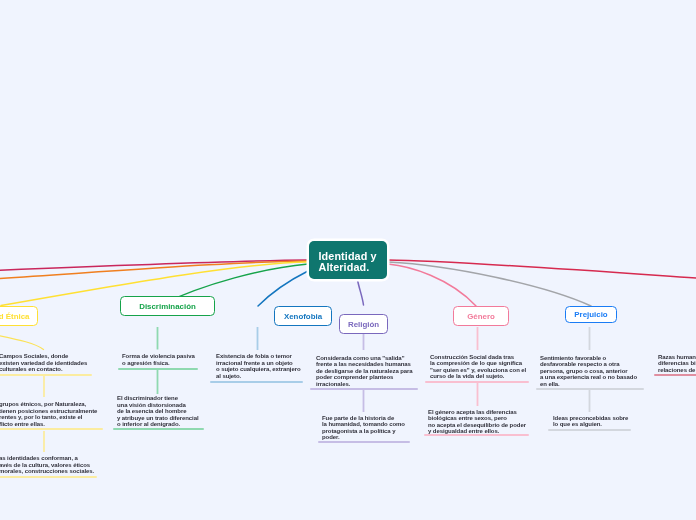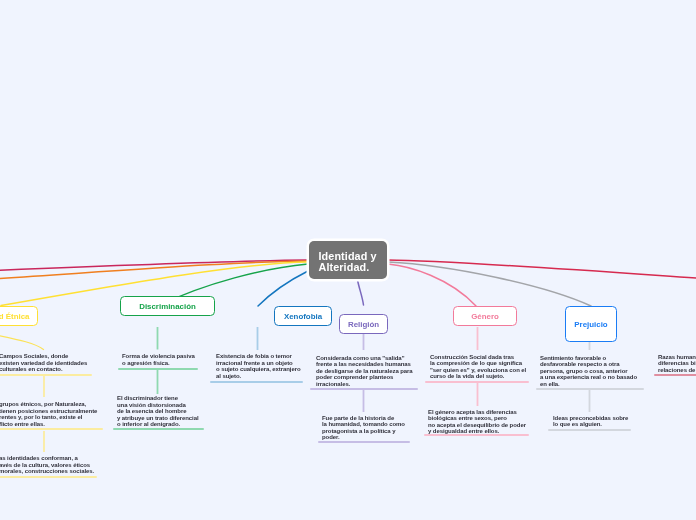--- a/index.html
+++ b/index.html
@@ -85,41 +85,41 @@
 frente a las necesidades humanas
 de desligarse de la naturaleza para
 poder comprender planteos
 irracionales.</div>
       <div class="uline" style="left: 310px; top: 388px; width: 108px; background: rgb(198, 189, 229);"></div>
       <div class="leaf" style="left: 322px; top: 414.5px;">Fue parte de la historia de
 la humanidad, tomando como
 protagonista a la política y
 poder.</div>
       <div class="uline" style="left: 318px; top: 441px; width: 92px; background: rgb(198, 189, 229);"></div>
-      <div class="node branch" style="left: 453px; top: 306px; width: 64px; height: 20px; border-color: rgb(242, 122, 154); color: rgb(242, 122, 154);">Género</div>
+      <div class="node branch" style="left: 453px; top: 306px; width: 56px; height: 20px; border-color: rgb(242, 122, 154); color: rgb(242, 122, 154);">Género</div>
       <div class="leaf" style="left: 430px; top: 353.5px;">Construcción Social dada tras
 la compresión de lo que significa
 "ser quien es" y, evoluciona con el
 curso de la vida del sujeto.</div>
       <div class="uline" style="left: 425px; top: 381px; width: 104px; background: rgb(249, 191, 208);"></div>
       <div class="leaf" style="left: 428px; top: 408.5px;">El género acepta las diferencias
 biológicas entre sexos, pero
 no acepta el desequilibrio de poder
 y desigualdad entre ellos.</div>
       <div class="uline" style="left: 424px; top: 434px; width: 105px; background: rgb(249, 191, 208);"></div>
-      <div class="node branch" style="left: 565px; top: 306px; width: 52px; height: 36px; border-color: rgb(26, 124, 245); color: rgb(26, 124, 245);">Prejuicio</div>
+      <div class="node branch" style="left: 565px; top: 306px; width: 52px; height: 17px; border-color: rgb(26, 124, 245); color: rgb(26, 124, 245);">Prejuicio</div>
       <div class="leaf" style="left: 540px; top: 354.5px;">Sentimiento favorable o
 desfavorable respecto a otra
 persona, grupo o cosa, anterior
 a una experiencia real o no basado
 en ella.</div>
       <div class="uline" style="left: 536px; top: 388px; width: 108px; background: rgb(211, 215, 222);"></div>
       <div class="leaf" style="left: 553px; top: 414.5px;">Ideas preconcebidas sobre
 lo que es alguien.</div>
       <div class="uline" style="left: 548px; top: 429px; width: 83px; background: rgb(211, 215, 222);"></div>
       <div class="leaf" style="left: 658px; top: 353.5px;">Razas human
 diferencias bi
 relaciones de</div>
       <div class="uline" style="left: 654px; top: 374px; width: 100px; background: rgb(224, 143, 160);"></div>
-      <div class="node central" style="left: 309px; top: 241px; width: 78px; height: 38px; background: #737373; color: rgb(255, 255, 255);">Identidad y
+      <div class="node central" style="left: 309px; top: 241px; width: 78px; height: 38px; background: #0f766e; color: rgb(255, 255, 255);">Identidad y
 Alteridad.</div>
     </div>
 </div>
 
 </body></html>

